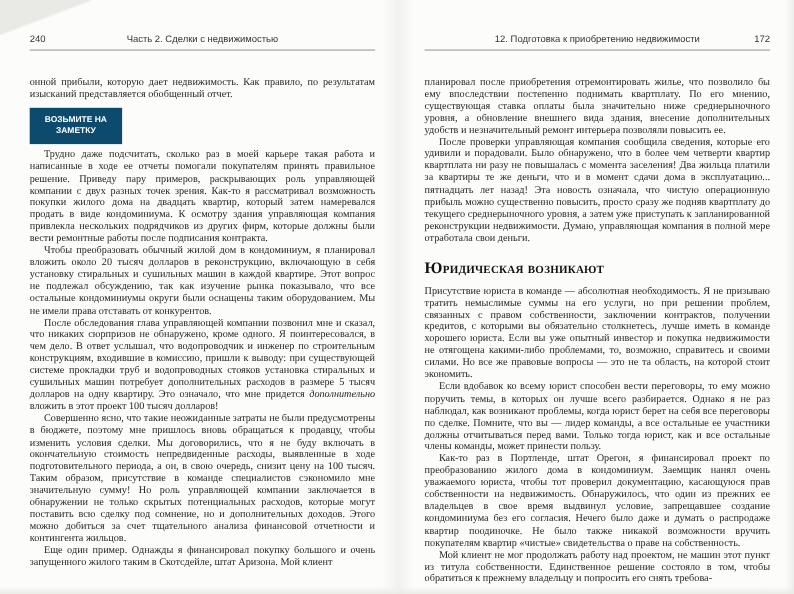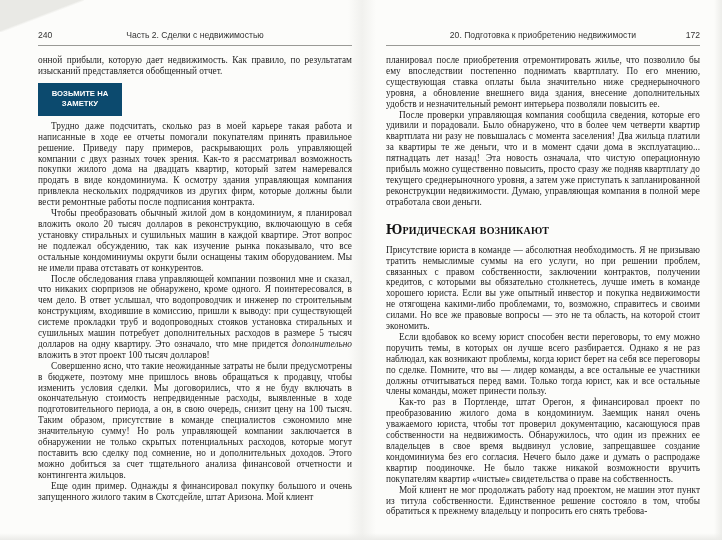--- a/index.html
+++ b/index.html
@@ -19,38 +19,38 @@
   .edge-left   { position: absolute; left: 0; top: 0; bottom: 0; width: 9px;
                  background: linear-gradient(to right, #ececе8, rgba(255,255,255,0)); }
   .edge-right  { position: absolute; right: 0; top: 0; bottom: 0; width: 8px;
                  background: linear-gradient(to left, #ededea, rgba(255,255,255,0)); }
   .edge-bottom { position: absolute; left: 0; right: 0; bottom: 0; height: 7px;
                  background: linear-gradient(to top, #ebebe8, rgba(255,255,255,0)); }
   .gutter      { position: absolute; left: 348px; top: 0; bottom: 0; width: 28px;
                  background: linear-gradient(to right, rgba(255,255,255,0), #f1f1ee 50%, rgba(255,255,255,0)); }
 
   .page { position: absolute; top: 0; width: 314px; }
-  .page-left  { left: 38px; }
+  .page-left  { left: 27px; }
   .page-right { left: 386px; }
 
   .running-head {
     position: relative;
     margin-top: 30px;
     font-family: "Liberation Sans", sans-serif;
     font-size: 8.6px; line-height: 11px; color: #333;
     border-bottom: 1px solid #9a9a96;
     padding-bottom: 4px;
   }
   .rh-num { position: absolute; top: 0; }
   .page-left  .rh-num { left: 0; }
   .page-right .rh-num { right: 0; }
   .rh-title { display: block; text-align: center; }
 
   .body-text {
-    margin-top: 9px;
+    margin-top: 24px;
     font-size: 9.3px; line-height: 10.9px;
     text-align: justify;
   }
   p.para { margin: 0; }
   p.para.indent { text-indent: 13px; }
 
   .callout { display: flex; gap: 9px; margin: 6px 0 5px; align-items: flex-start; }
   .callout-label {
     flex: 0 0 80px;
     background: #0c4a6e; color: #fff;
@@ -98,21 +98,21 @@
           <p class="para indent"><span>Чтобы преобразовать обычный жилой дом в кондоминиум, я планировал вложить около 20 тысяч долларов в реконструкцию, включающую в себя установку стиральных и сушильных машин в каждой квартире. Этот вопрос не подлежал обсуждению, так как изучение рынка показывало, что все остальные кондоминиумы округи были оснащены таким оборудованием. Мы не имели права отставать от конкурентов.</span></p>
           <p class="para indent"><span>После обследования глава управляющей компании позвонил мне и сказал, что никаких сюрпризов не обнаружено, кроме одного. Я поинтересовался, в чем дело. В ответ услышал, что водопроводчик и инженер по строительным конструкциям, входившие в комиссию, пришли к выводу: при существующей системе прокладки труб и водопроводных стояков установка стиральных и сушильных машин потребует дополнительных расходов в размере 5 тысяч долларов на одну квартиру. Это означало, что мне придется </span><i>дополнительно</i><span> вложить в этот проект 100 тысяч долларов!</span></p>
           <p class="para indent"><span>Совершенно ясно, что такие неожиданные затраты не были предусмотрены в бюджете, поэтому мне пришлось вновь обращаться к продавцу, чтобы изменить условия сделки. Мы договорились, что я не буду включать в окончательную стоимость непредвиденные расходы, выявленные в ходе подготовительного периода, а он, в свою очередь, снизит цену на 100 тысяч. Таким образом, присутствие в команде специалистов сэкономило мне значительную сумму! Но роль управляющей компании заключается в обнаружении не только скрытых потенциальных расходов, которые могут поставить всю сделку под сомнение, но и дополнительных доходов. Этого можно добиться за счет тщательного анализа финансовой отчетности и контингента жильцов.</span></p>
           <p class="para indent"><span>Еще один пример. Однажды я финансировал покупку большого и очень запущенного жилого таким в Скотсдейле, штат Аризона. Мой клиент</span></p>
         </div>
     </div>
   </div>
 
   <div class="page page-right">
     <div class="running-head">
-      <span class="rh-title">20. Подготовка к приобретению недвижимости</span>
+      <span class="rh-title">12. Подготовка к приобретению недвижимости</span>
       <span class="rh-num">172</span>
     </div>
     <div class="body-text">
       <div>
           <p class="para"><span>планировал после приобретения отремонтировать жилье, что позволило бы ему впоследствии постепенно поднимать квартплату. По его мнению, существующая ставка оплаты была значительно ниже среднерыночного уровня, а обновление внешнего вида здания, внесение дополнительных удобств и незначительный ремонт интерьера позволяли повысить ее.</span></p>
           <p class="para indent"><span>После проверки управляющая компания сообщила сведения, которые его удивили и порадовали. Было обнаружено, что в более чем четверти квартир квартплата ни разу не повышалась с момента заселения! Два жильца платили за квартиры те же деньги, что и в момент сдачи дома в эксплуатацию... пятнадцать лет назад! Эта новость означала, что чистую операционную прибыль можно существенно повысить, просто сразу же подняв квартплату до текущего среднерыночного уровня, а затем уже приступать к запланированной реконструкции недвижимости. Думаю, управляющая компания в полной мере отработала свои деньги.</span></p>
         </div>
       <h2 class="section-heading">Юридическая возникают</h2>
       <div>
           <p class="para"><span>Присутствие юриста в команде — абсолютная необходимость. Я не призываю тратить немыслимые суммы на его услуги, но при решении проблем, связанных с правом собственности, заключении контрактов, получении кредитов, с которыми вы обязательно столкнетесь, лучше иметь в команде хорошего юриста. Если вы уже опытный инвестор и покупка недвижимости не отягощена какими-либо проблемами, то, возможно, справитесь и своими силами. Но все же правовые вопросы — это не та область, на которой стоит экономить.</span></p>

